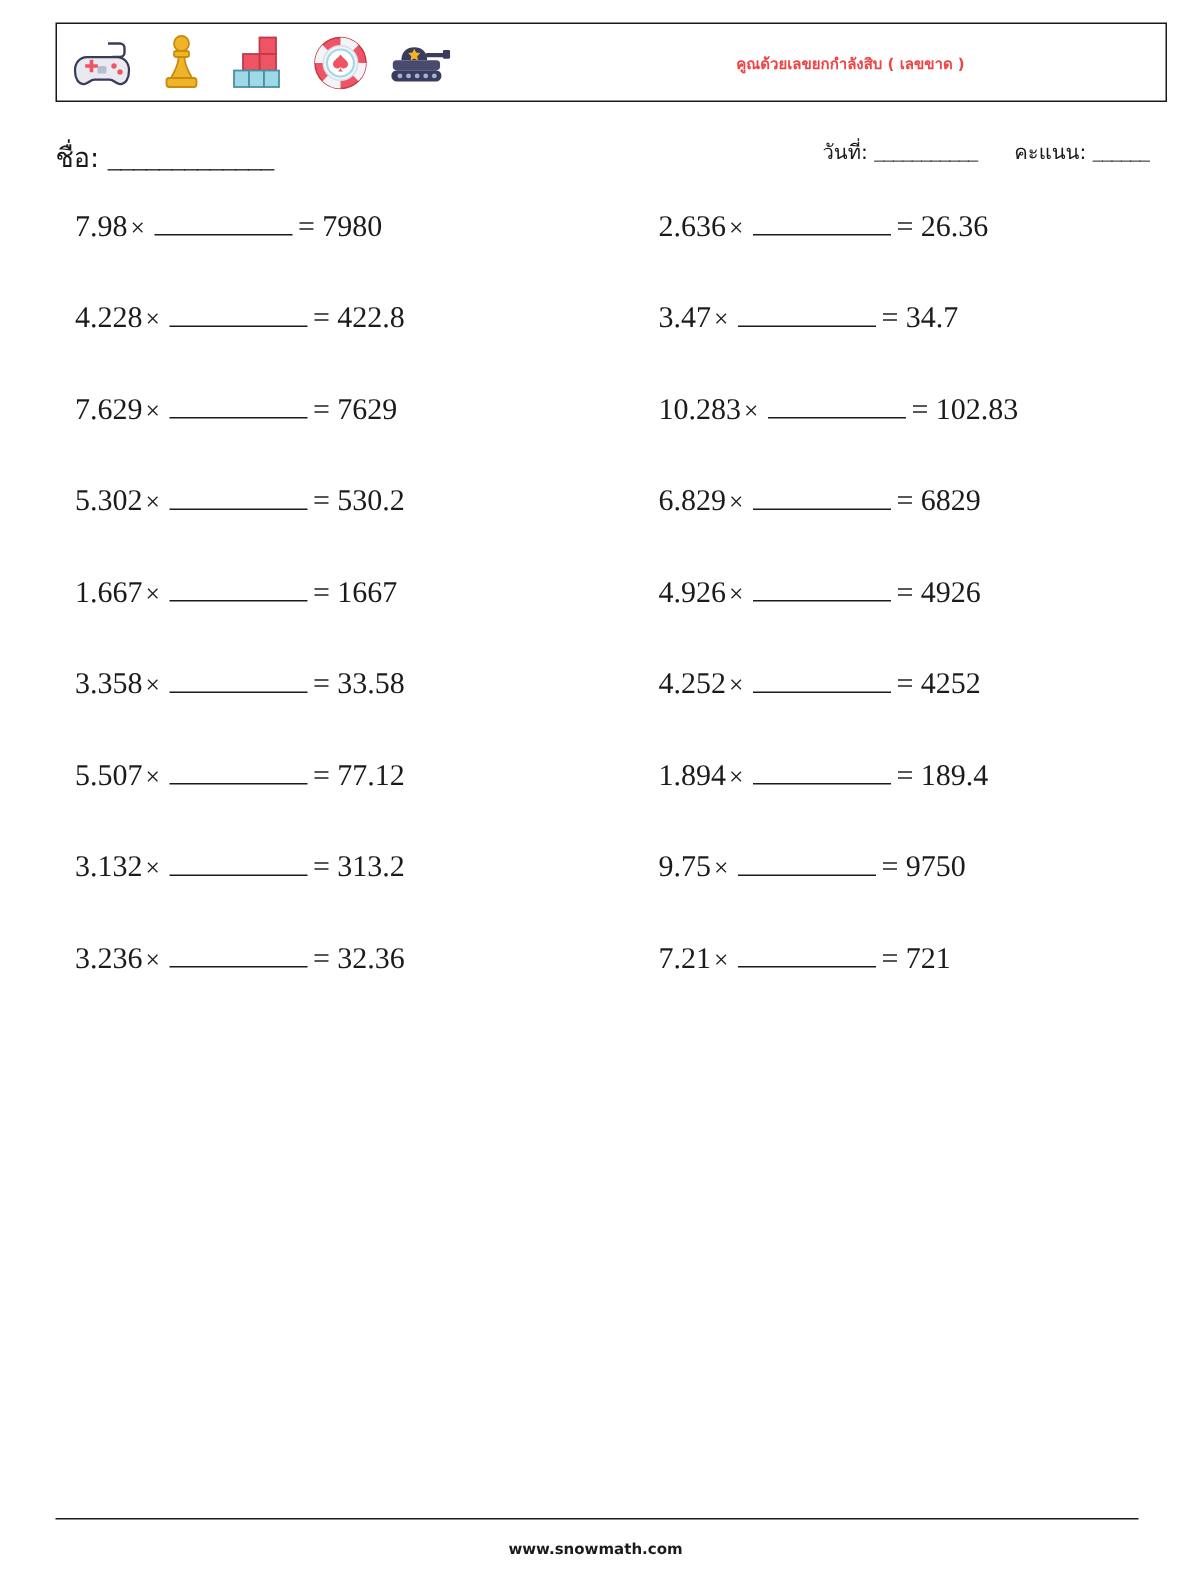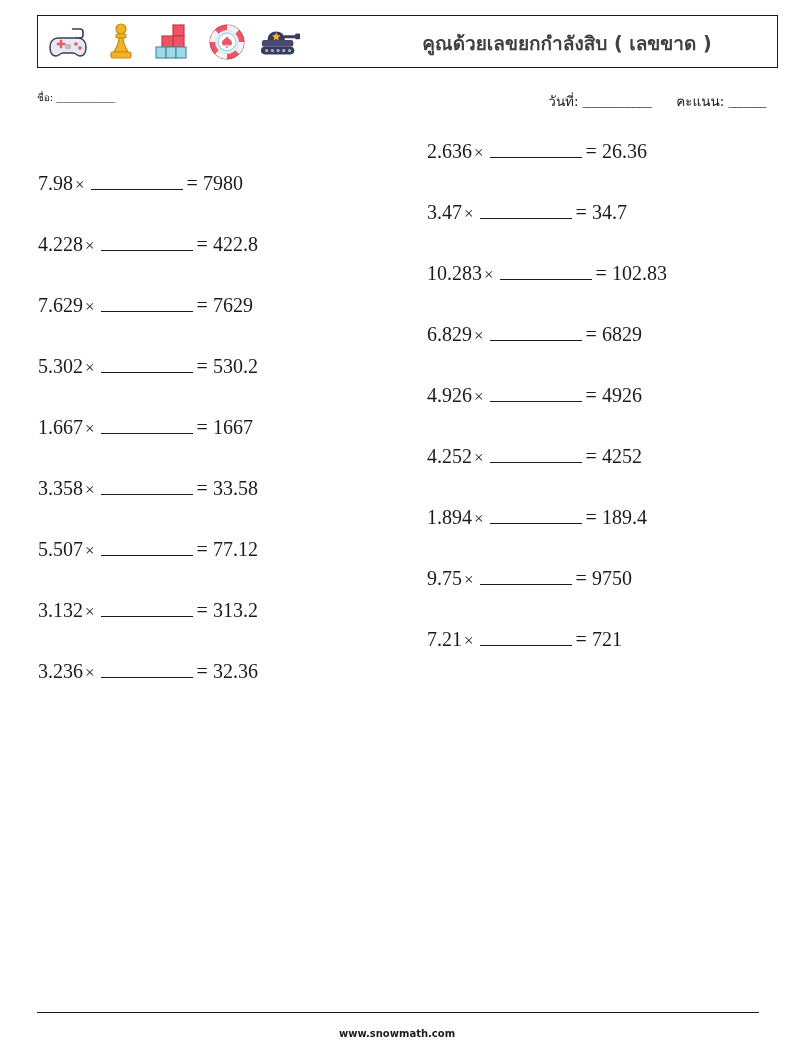--- a/index.html
+++ b/index.html
@@ -46,40 +46,40 @@
   .header-title {
     position: absolute;
     right: 0;
     top: 0;
     height: 53px;
     width: 420px;
     display: flex;
     align-items: center;
     justify-content: center;
     font-family: "DejaVu Sans", "Liberation Sans", sans-serif;
-    font-size: 19px;
+    font-size: 10px;
     font-weight: bold;
-    color: #404040;
+    color: #ef4444;
     letter-spacing: 0px;
   }
 
   
   .meta-row {
     position: absolute;
     left: 0;
     top: 90px;
     width: 794px;
     height: 30px;
   }
   .meta-name {
     position: absolute;
     left: 37px;
     top: 0;
     font-family: "DejaVu Sans", "Liberation Sans", sans-serif;
-    font-size: 10px;
+    font-size: 18px;
     color: #1a1a1a;
     white-space: nowrap;
   }
   .meta-right {
     position: absolute;
     right: 28px;
     top: 0;
     font-family: "DejaVu Sans", "Liberation Sans", sans-serif;
     font-size: 13.5px;
     color: #1a1a1a;
@@ -104,21 +104,21 @@
     align-items: flex-start;
   }
   .pcell {
     width: 345px;
     font-family: "Liberation Serif", "DejaVu Serif", serif;
     font-size: 20px;
     color: #1b1b1b;
     white-space: nowrap;
     line-height: 1.1;
   }
-  .pcell.left  { padding-left: 38px; margin-top: 32px; }
+  .pcell.left  { padding-left: 50px; }
   .pcell.right { padding-left: 0px; margin-left: 44px; }
   .op { font-size: 17px; padding: 0 2px; }
   .blank {
     display: inline-block;
     border-bottom: 1.4px solid #1b1b1b;
     width: 92px;
     height: 14px;
     margin: 0 4px;
     vertical-align: baseline;
   }

